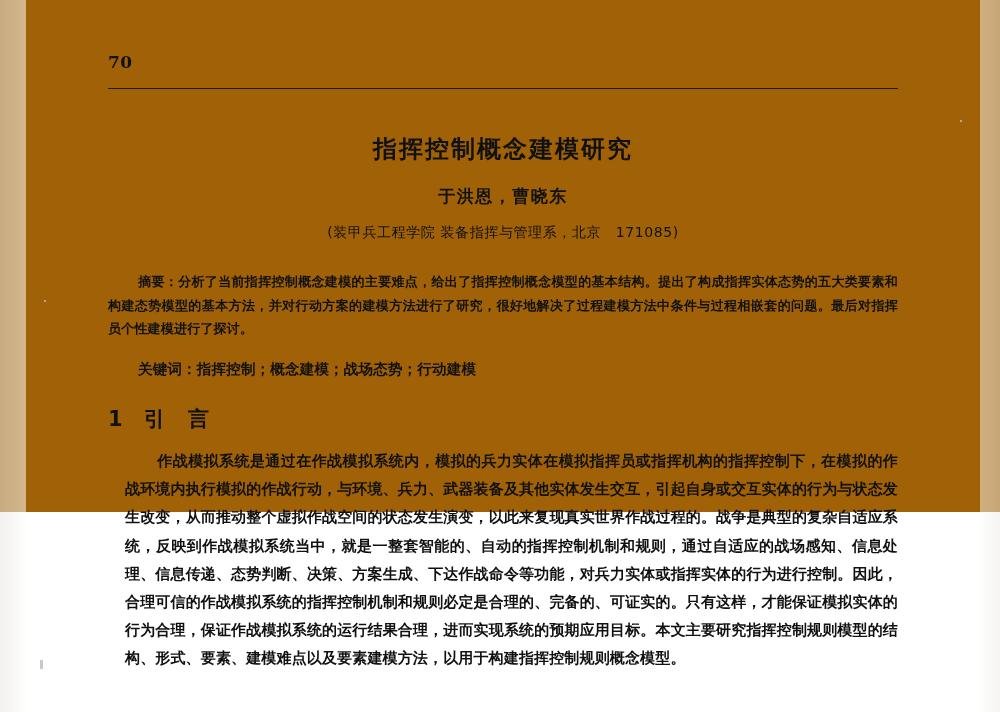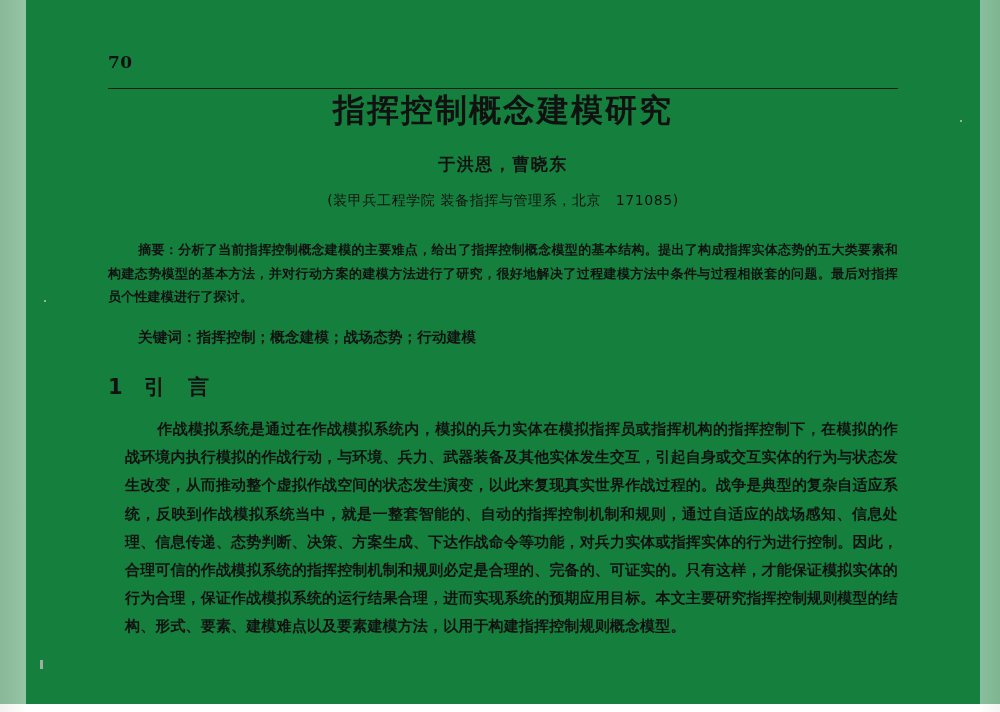--- a/index.html
+++ b/index.html
@@ -10,22 +10,22 @@
     width: 1000px;
     height: 712px;
     background: #ffffff;
     font-family: "DejaVu Sans", "Liberation Sans", sans-serif;
     color: #111111;
     overflow: hidden;
   }
   .page {
     position: relative;
     width: 1000px;
-    height: 704px;
-    background: #15803d;
+    height: 512px;
+    background: #a16207;
   }
   
   .scan-edge-left {
     position: absolute;
     left: 0; top: 0;
     width: 26px; height: 712px;
     background: linear-gradient(to right, #e8e6e1, #fdfdfb);
     opacity: .55;
   }
   .scan-edge-right {
@@ -71,24 +71,25 @@
     padding-right: 110px;
   }
   .rule {
     border-top: 1.6px solid #1a1a1a;
     margin-top: 2px;
     width: 100%;
   }
 
   
   .title {
-    text-align: center;
-    font-family: "DejaVu Sans", sans-serif;
-    font-weight: bold;
-    font-size: 32px;
+    margin-top: 44px;
+    text-align: center;
+    font-family: "DejaVu Sans", sans-serif;
+    font-weight: bold;
+    font-size: 24px;
     letter-spacing: 2px;
   }
   .authors {
     margin-top: 20px;
     text-align: center;
     font-family: "DejaVu Sans", sans-serif;
     font-weight: bold;
     font-size: 17px;
     letter-spacing: 1.5px;
   }

